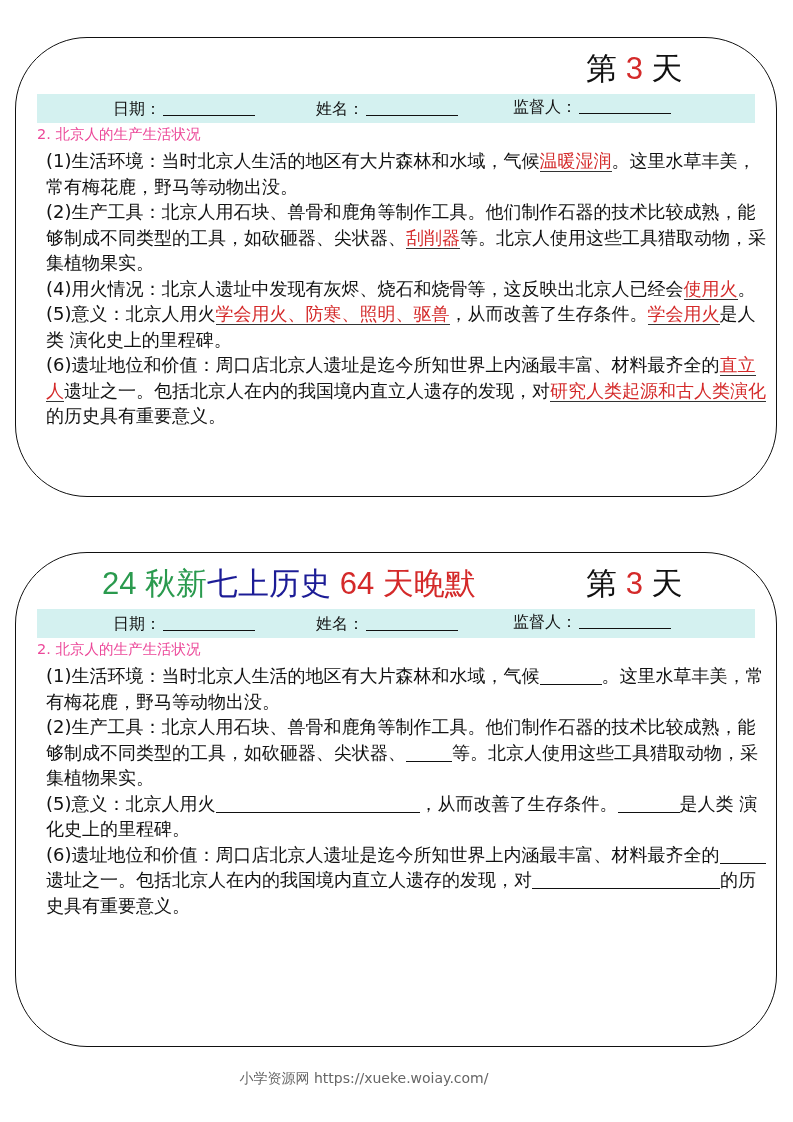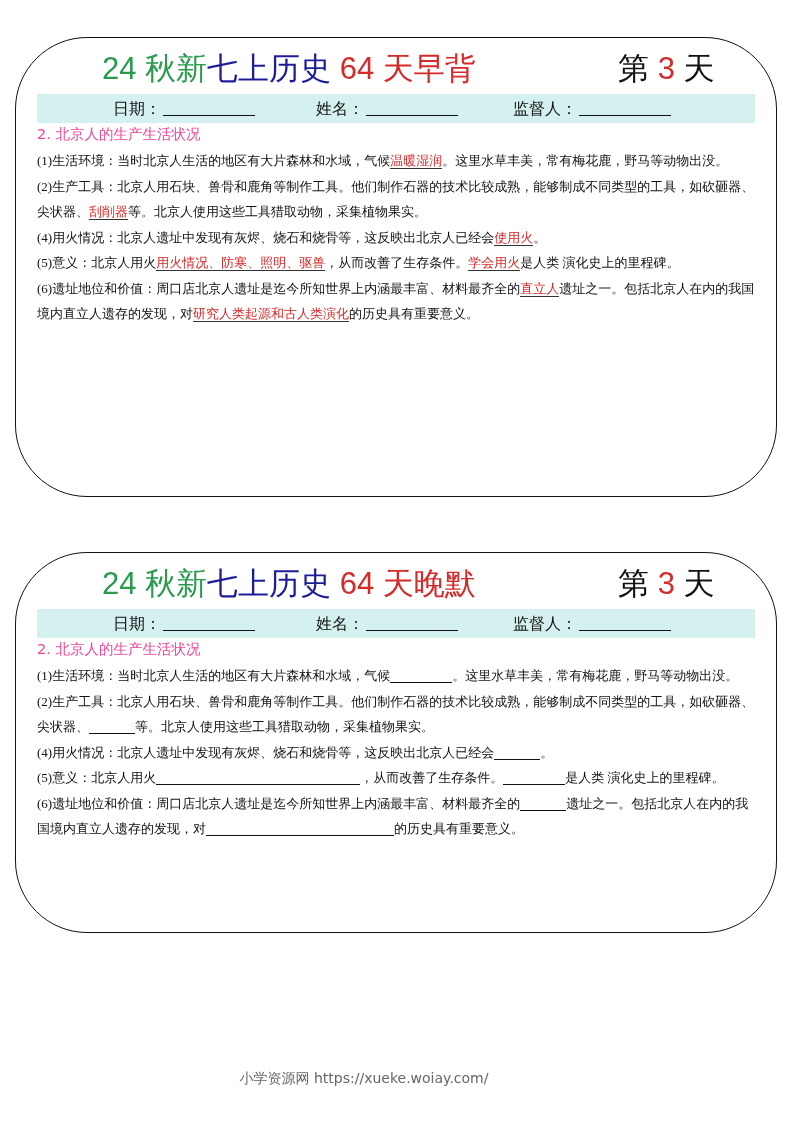--- a/index.html
+++ b/index.html
@@ -1,84 +1,82 @@
 <!DOCTYPE html>
 <html><head>
 <meta charset="utf-8">
 <style>
   html, body { margin:0; padding:0; background:#ffffff; }
   body { width:793px; height:1122px; position:relative; overflow:hidden;
          font-family:"DejaVu Sans", "Liberation Sans", sans-serif; color:#111; }
   .card { position:absolute; left:15px; width:762px; border:1.5px solid #111;
           border-radius:72px; box-sizing:border-box; background:#fff; }
   .card1 { top:37px; height:460px; }
-  .card2 { top:552px; height:381px; }
+  .card2 { top:552px; height:495px; }
   .title { position:absolute; top:8px; left:0; right:0; height:46px;
            font-family:"Liberation Sans", "DejaVu Sans", sans-serif;
            font-size:31px; line-height:46px; white-space:nowrap; }
   .title .main { position:absolute; left:86px; }
-  .title .day { position:absolute; left:570px;margin-left:32px; }
+  .title .day { position:absolute; left:570px; }
   .c-green { color:#2a9a4e; }
   .c-blue { color:#1c1c96; }
   .c-red { color:#d42a2a; }
   .c-black { color:#111; }
   .info-bar { position:absolute; top:56px; left:21px; width:718px; height:29px;
               background:#d4f1f0; font-size:16px; line-height:29px; white-space:nowrap; }
   .info-bar .f { position:absolute; top:0; }
   .info-bar .f1 { left:76px; }
   .info-bar .f2 { left:279px; }
-  .info-bar .f3 { left:476px; }
+  .info-bar .f3 { left:476px;font-family:Liberation Mono, monospace; }
   .info-bar .blank { display:inline-block; width:92px; border-bottom:1.2px solid #111;
                      height:18px; vertical-align:-2px; margin-left:2px; }
   .section-head { position:absolute; top:86px; left:21px; font-size:14.5px;
                   line-height:20px; color:#ec4899; }
-  .body-text { position:absolute; top:110px; left:21px; width:722px; font-size:13px;
-               line-height:25.5px; color:#111;font-family:Liberation Serif, serif; }
+  .body-text { position:absolute; top:110px; left:30px; width:722px; font-size:18px;
+               line-height:25.5px; color:#111; }
   .body-text p { margin:0; }
   .ans { color:#d42a2a; border-bottom:1.2px solid #333; }
   .gap { display:inline-block; border-bottom:1.2px solid #111; height:16px; vertical-align:-3px; }
   .footer { position:absolute; top:1070px; left:0; width:728px; text-align:center;
             font-size:14px; color:#666; }
 </style>
 </head>
 <body>
 
 <div class="card card1">
   <div class="title">
-    <span class="main"><span class="c-green">24 秋新</span><span class="c-blue">七上历史</span> <span class="c-red">64 天早背</span></span>
     <span class="day"><span class="c-black">第</span> <span class="c-red">3</span> <span class="c-black">天</span></span>
   </div>
   <div class="info-bar">
     <span class="f f1"><span>日期：</span><span class="blank"></span></span>
     <span class="f f2"><span>姓名：</span><span class="blank"></span></span>
     <span class="f f3"><span>监督人：</span><span class="blank"></span></span>
   </div>
   <div class="section-head">2. 北京人的生产生活状况</div>
   <div class="body-text">
     <p><span>(1)生活环境：当时北京人生活的地区有大片森林和水域，气候</span><span class="ans">温暖湿润</span><span>。这里水草丰美，常有梅花鹿，野马等动物出没。</span></p>
     <p><span>(2)生产工具：北京人用石块、兽骨和鹿角等制作工具。他们制作石器的技术比较成熟，能够制成不同类型的工具，如砍砸器、尖状器、</span><span class="ans">刮削器</span><span>等。北京人使用这些工具猎取动物，采集植物果实。</span></p>
     <p><span>(4)用火情况：北京人遗址中发现有灰烬、烧石和烧骨等，这反映出北京人已经会</span><span class="ans">使用火</span><span>。</span></p>
-    <p><span>(5)意义：北京人用火</span><span class="ans">用火情况、防寒、照明、驱兽</span><span>，从而改善了生存条件。</span><span class="ans">学会用火</span><span>是人类 演化史上的里程碑。</span></p>
+    <p><span>(5)意义：北京人用火</span><span class="ans">学会用火、防寒、照明、驱兽</span><span>，从而改善了生存条件。</span><span class="ans">学会用火</span><span>是人类 演化史上的里程碑。</span></p>
     <p><span>(6)遗址地位和价值：周口店北京人遗址是迄今所知世界上内涵最丰富、材料最齐全的</span><span class="ans">直立人</span><span>遗址之一。包括北京人在内的我国境内直立人遗存的发现，对</span><span class="ans">研究人类起源和古人类演化</span><span>的历史具有重要意义。</span></p>
   </div>
 </div>
 
 <div class="card card2">
   <div class="title">
     <span class="main"><span class="c-green">24 秋新</span><span class="c-blue">七上历史</span> <span class="c-red">64 天晚默</span></span>
     <span class="day"><span class="c-black">第</span> <span class="c-red">3</span> <span class="c-black">天</span></span>
   </div>
   <div class="info-bar">
     <span class="f f1"><span>日期：</span><span class="blank"></span></span>
     <span class="f f2"><span>姓名：</span><span class="blank"></span></span>
     <span class="f f3"><span>监督人：</span><span class="blank"></span></span>
   </div>
   <div class="section-head">2. 北京人的生产生活状况</div>
   <div class="body-text">
     <p><span>(1)生活环境：当时北京人生活的地区有大片森林和水域，气候</span><span class="gap" style="width:62px"></span><span>。这里水草丰美，常有梅花鹿，野马等动物出没。</span></p>
     <p><span>(2)生产工具：北京人用石块、兽骨和鹿角等制作工具。他们制作石器的技术比较成熟，能够制成不同类型的工具，如砍砸器、尖状器、</span><span class="gap" style="width:46px"></span><span>等。北京人使用这些工具猎取动物，采集植物果实。</span></p>
-    <p><span>(4)用火情况：北京人遗址中发现有灰烬、烧石和烧骨等，这反映出北京人已经会</span><span class="gap" style="width:46px"></span><span>。</span></p>
     <p><span>(5)意义：北京人用火</span><span class="gap" style="width:204px"></span><span>，从而改善了生存条件。</span><span class="gap" style="width:62px"></span><span>是人类 演化史上的里程碑。</span></p>
     <p><span>(6)遗址地位和价值：周口店北京人遗址是迄今所知世界上内涵最丰富、材料最齐全的</span><span class="gap" style="width:46px"></span><span>遗址之一。包括北京人在内的我国境内直立人遗存的发现，对</span><span class="gap" style="width:188px"></span><span>的历史具有重要意义。</span></p>
   </div>
 </div>
 
 <div class="footer">小学资源网 https://xueke.woiay.com/</div>
 
 </body></html>

